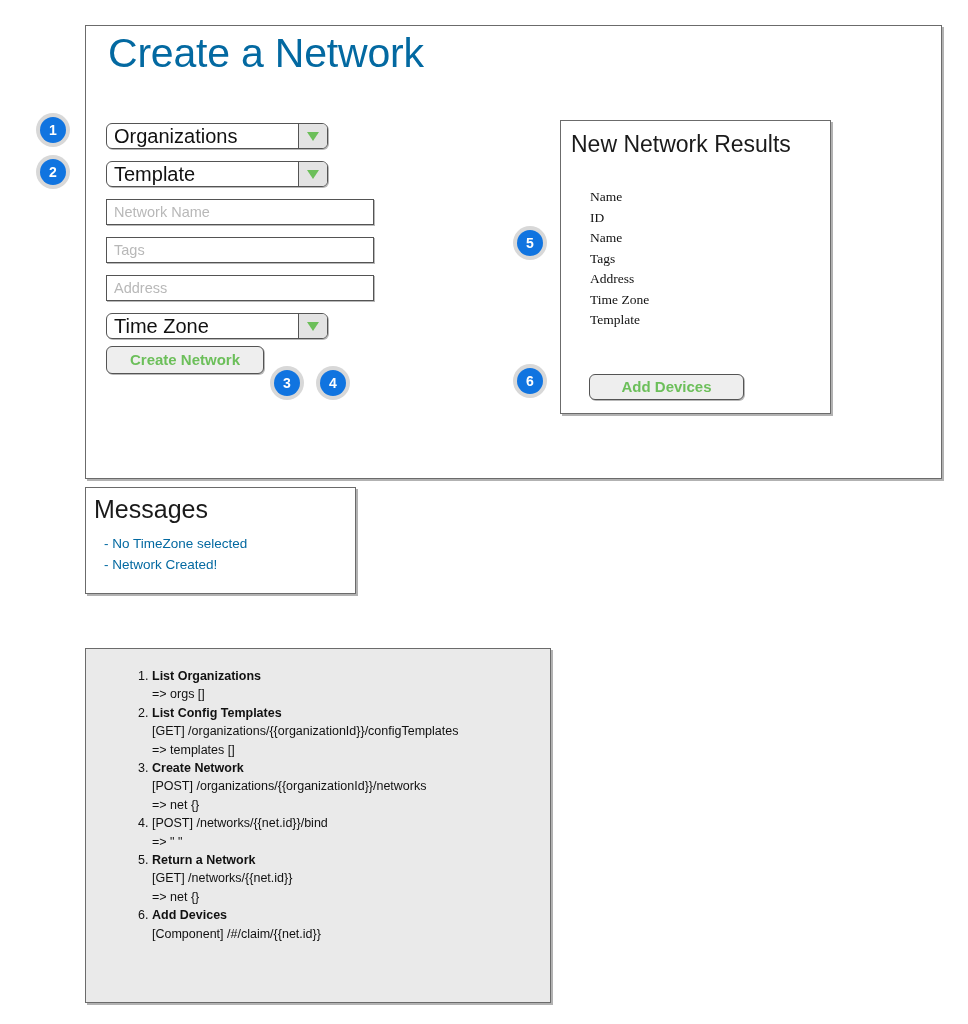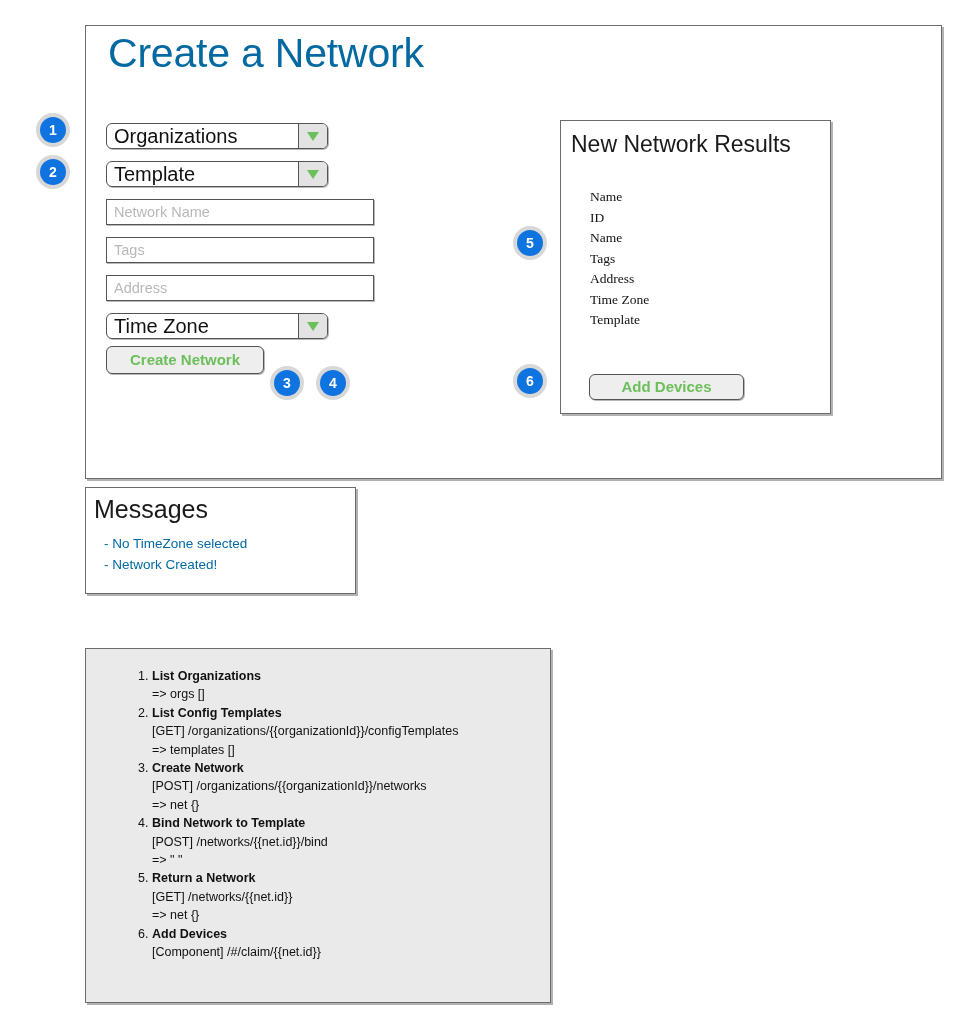--- a/index.html
+++ b/index.html
@@ -389,21 +389,20 @@
       <span class="api-name">List Config Templates</span>
       <span class="api-endpoint">[GET] /organizations/{{organizationId}}/configTemplates</span>
       <span class="api-returns">=&gt;  templates []</span>
     </li>
     <li>
       <span class="api-name">Create Network</span>
       <span class="api-endpoint">[POST] /organizations/{{organizationId}}/networks</span>
       <span class="api-returns">=&gt;  net {}</span>
     </li>
     <li>
-      <span class="api-name">Bind Network to Template</span>
       <span class="api-endpoint">[POST] /networks/{{net.id}}/bind</span>
       <span class="api-returns">=&gt;  " "</span>
     </li>
     <li>
       <span class="api-name">Return a Network</span>
       <span class="api-endpoint">[GET] /networks/{{net.id}}</span>
       <span class="api-returns">=&gt;  net {}</span>
     </li>
     <li>
       <span class="api-name">Add Devices</span>

